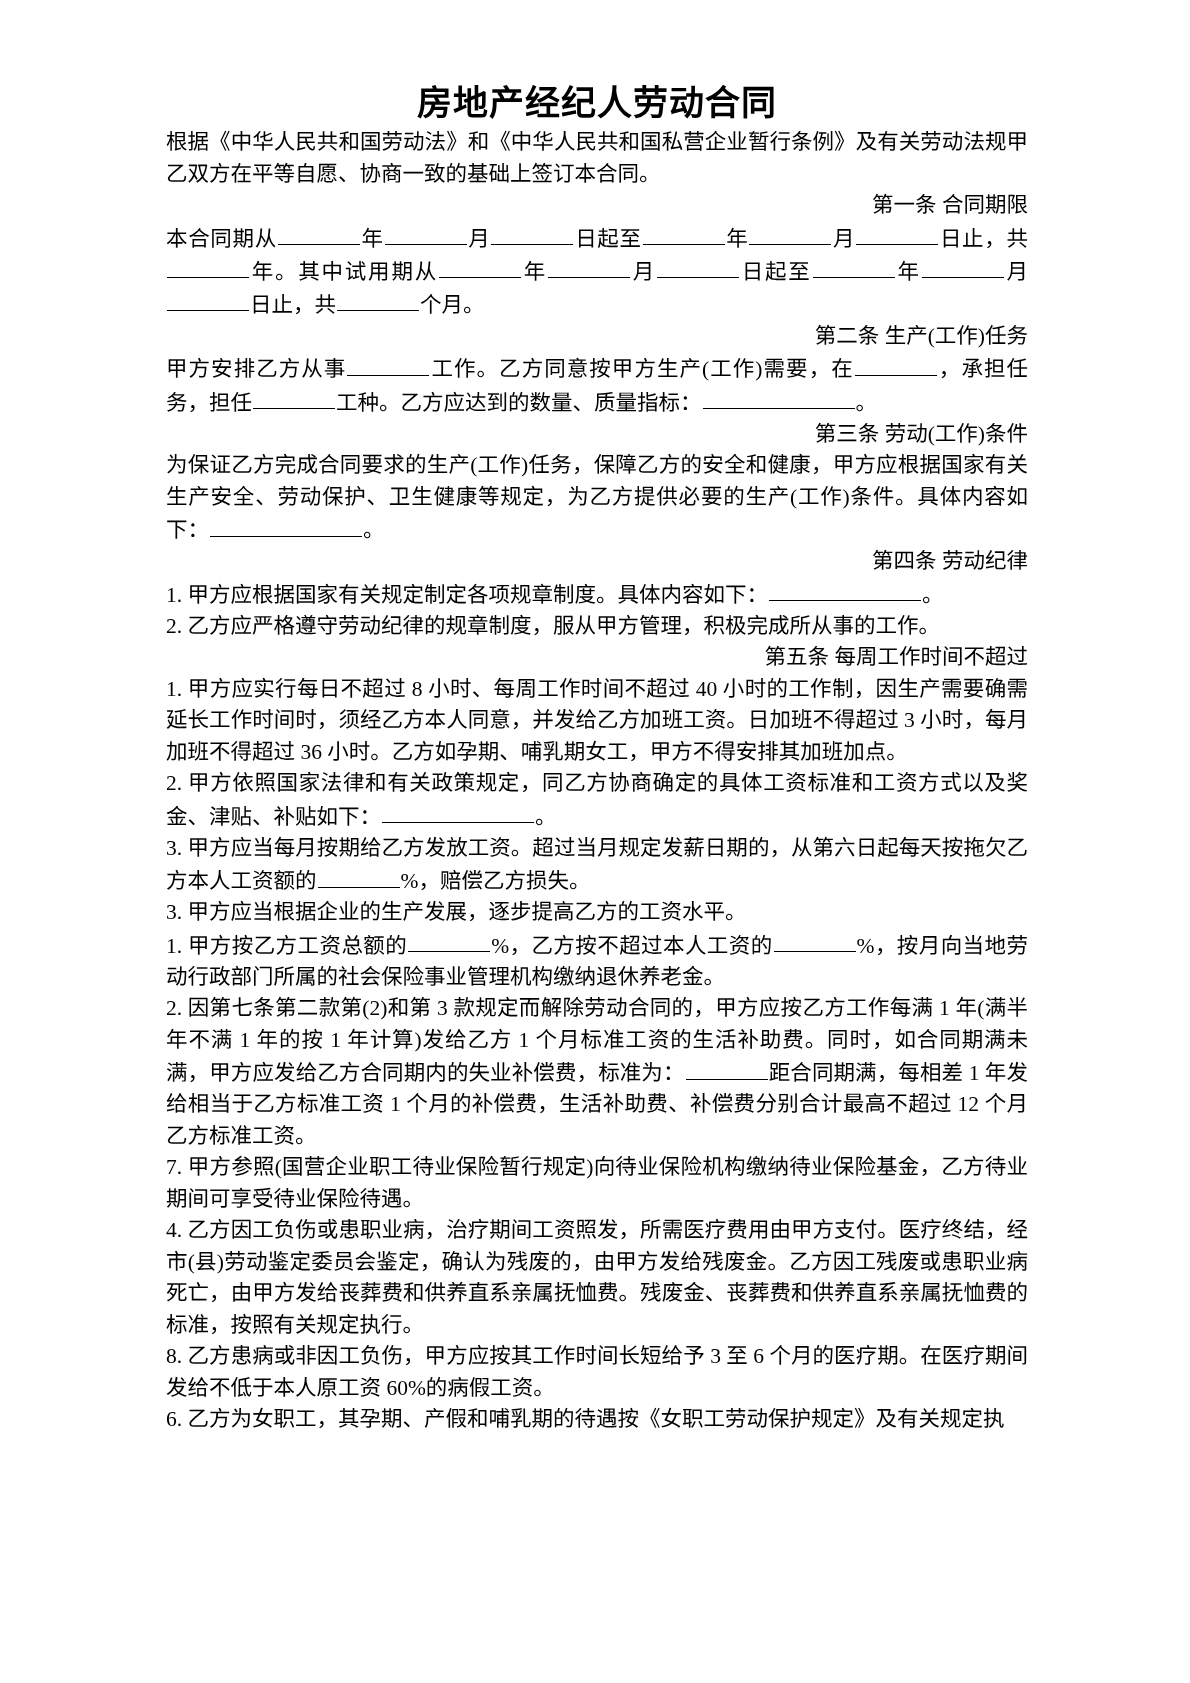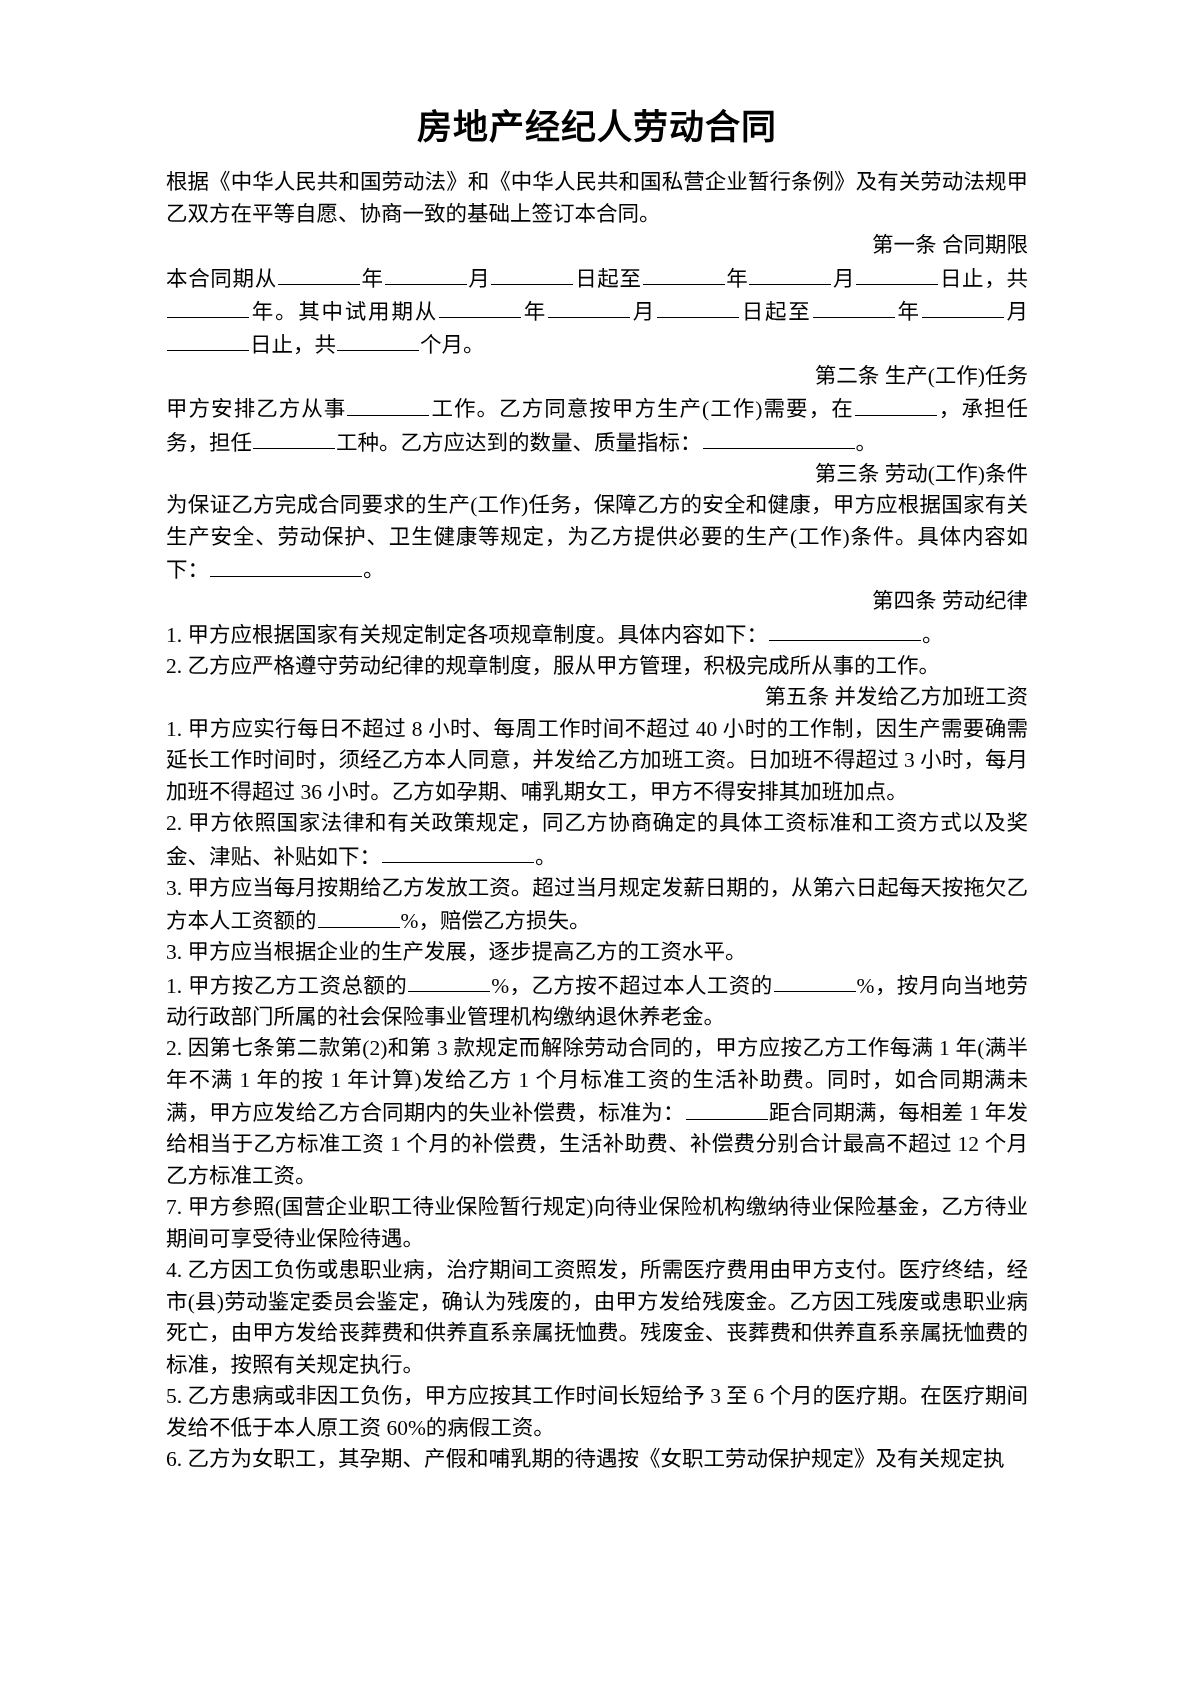--- a/index.html
+++ b/index.html
@@ -27,26 +27,25 @@
     left: 166px;
     top: 0;
     width: 862px;
   }
   .doc-title {
     text-align: center;
     font-size: 35px;
     font-weight: bold;
     line-height: 1.35;
     margin: 0;
-    padding-top: 104px;
+    padding-top: 80px;
     letter-spacing: 1px;
     font-family: "Liberation Serif", "DejaVu Serif", serif;
   }
   .body-block {
-    margin-top: 16px;
   }
   p.para {
     margin: 0;
     font-size: 21.5px;
     line-height: 31.5px;
     text-align: justify;
     text-justify: inter-character;
     text-align-last: left;
     letter-spacing: 0px;
     word-break: break-all;
@@ -78,26 +77,26 @@
         <p class="para">根据《中华人民共和国劳动法》和《中华人民共和国私营企业暂行条例》及有关劳动法规甲乙双方在平等自愿、协商一致的基础上签订本合同。</p>
         <p class="heading">第一条  合同期限</p>
         <p class="para">本合同期从<span class="blank b-md"></span>年<span class="blank b-md"></span>月<span class="blank b-md"></span>日起至<span class="blank b-md"></span>年<span class="blank b-md"></span>月<span class="blank b-md"></span>日止，共<span class="blank b-md"></span>年。其中试用期从<span class="blank b-md"></span>年<span class="blank b-md"></span>月<span class="blank b-md"></span>日起至<span class="blank b-md"></span>年<span class="blank b-md"></span>月<span class="blank b-md"></span>日止，共<span class="blank b-md"></span>个月。</p>
         <p class="heading">第二条  生产(工作)任务</p>
         <p class="para">甲方安排乙方从事<span class="blank b-md"></span>工作。乙方同意按甲方生产(工作)需要，在<span class="blank b-md"></span>，承担任务，担任<span class="blank b-md"></span>工种。乙方应达到的数量、质量指标：<span class="blank b-xl"></span>。</p>
         <p class="heading">第三条  劳动(工作)条件</p>
         <p class="para">为保证乙方完成合同要求的生产(工作)任务，保障乙方的安全和健康，甲方应根据国家有关生产安全、劳动保护、卫生健康等规定，为乙方提供必要的生产(工作)条件。具体内容如下：<span class="blank b-xl"></span>。</p>
         <p class="heading">第四条  劳动纪律</p>
         <p class="para">1. 甲方应根据国家有关规定制定各项规章制度。具体内容如下：<span class="blank b-xl"></span>。</p>
         <p class="para">2. 乙方应严格遵守劳动纪律的规章制度，服从甲方管理，积极完成所从事的工作。</p>
-        <p class="heading">第五条  并发给乙方加班工资</p>
+        <p class="heading">第五条  每周工作时间不超过</p>
         <p class="para">1. 甲方应实行每日不超过 8 小时、每周工作时间不超过 40 小时的工作制，因生产需要确需延长工作时间时，须经乙方本人同意，并发给乙方加班工资。日加班不得超过 3 小时，每月加班不得超过 36 小时。乙方如孕期、哺乳期女工，甲方不得安排其加班加点。</p>
         <p class="para">2. 甲方依照国家法律和有关政策规定，同乙方协商确定的具体工资标准和工资方式以及奖金、津贴、补贴如下：<span class="blank b-xl"></span>。</p>
         <p class="para">3. 甲方应当每月按期给乙方发放工资。超过当月规定发薪日期的，从第六日起每天按拖欠乙方本人工资额的<span class="blank b-md"></span>%，赔偿乙方损失。</p>
         <p class="para">3. 甲方应当根据企业的生产发展，逐步提高乙方的工资水平。</p>
         <p class="para">1. 甲方按乙方工资总额的<span class="blank b-md"></span>%，乙方按不超过本人工资的<span class="blank b-md"></span>%，按月向当地劳动行政部门所属的社会保险事业管理机构缴纳退休养老金。</p>
         <p class="para">2. 因第七条第二款第(2)和第 3 款规定而解除劳动合同的，甲方应按乙方工作每满 1 年(满半年不满 1 年的按 1 年计算)发给乙方 1 个月标准工资的生活补助费。同时，如合同期满未满，甲方应发给乙方合同期内的失业补偿费，标准为：<span class="blank b-md"></span>距合同期满，每相差 1 年发给相当于乙方标准工资 1 个月的补偿费，生活补助费、补偿费分别合计最高不超过 12 个月乙方标准工资。</p>
         <p class="para">7. 甲方参照(国营企业职工待业保险暂行规定)向待业保险机构缴纳待业保险基金，乙方待业期间可享受待业保险待遇。</p>
         <p class="para">4. 乙方因工负伤或患职业病，治疗期间工资照发，所需医疗费用由甲方支付。医疗终结，经市(县)劳动鉴定委员会鉴定，确认为残废的，由甲方发给残废金。乙方因工残废或患职业病死亡，由甲方发给丧葬费和供养直系亲属抚恤费。残废金、丧葬费和供养直系亲属抚恤费的标准，按照有关规定执行。</p>
-        <p class="para">5. 乙方患病或非因工负伤，甲方应按其工作时间长短给予 3 至 6 个月的医疗期。在医疗期间发给不低于本人原工资 60%的病假工资。</p>
+        <p class="para">8. 乙方患病或非因工负伤，甲方应按其工作时间长短给予 3 至 6 个月的医疗期。在医疗期间发给不低于本人原工资 60%的病假工资。</p>
         <p class="para">6. 乙方为女职工，其孕期、产假和哺乳期的待遇按《女职工劳动保护规定》及有关规定执</p>
       </div>
   </div>
 </div>
 
 </body></html>

